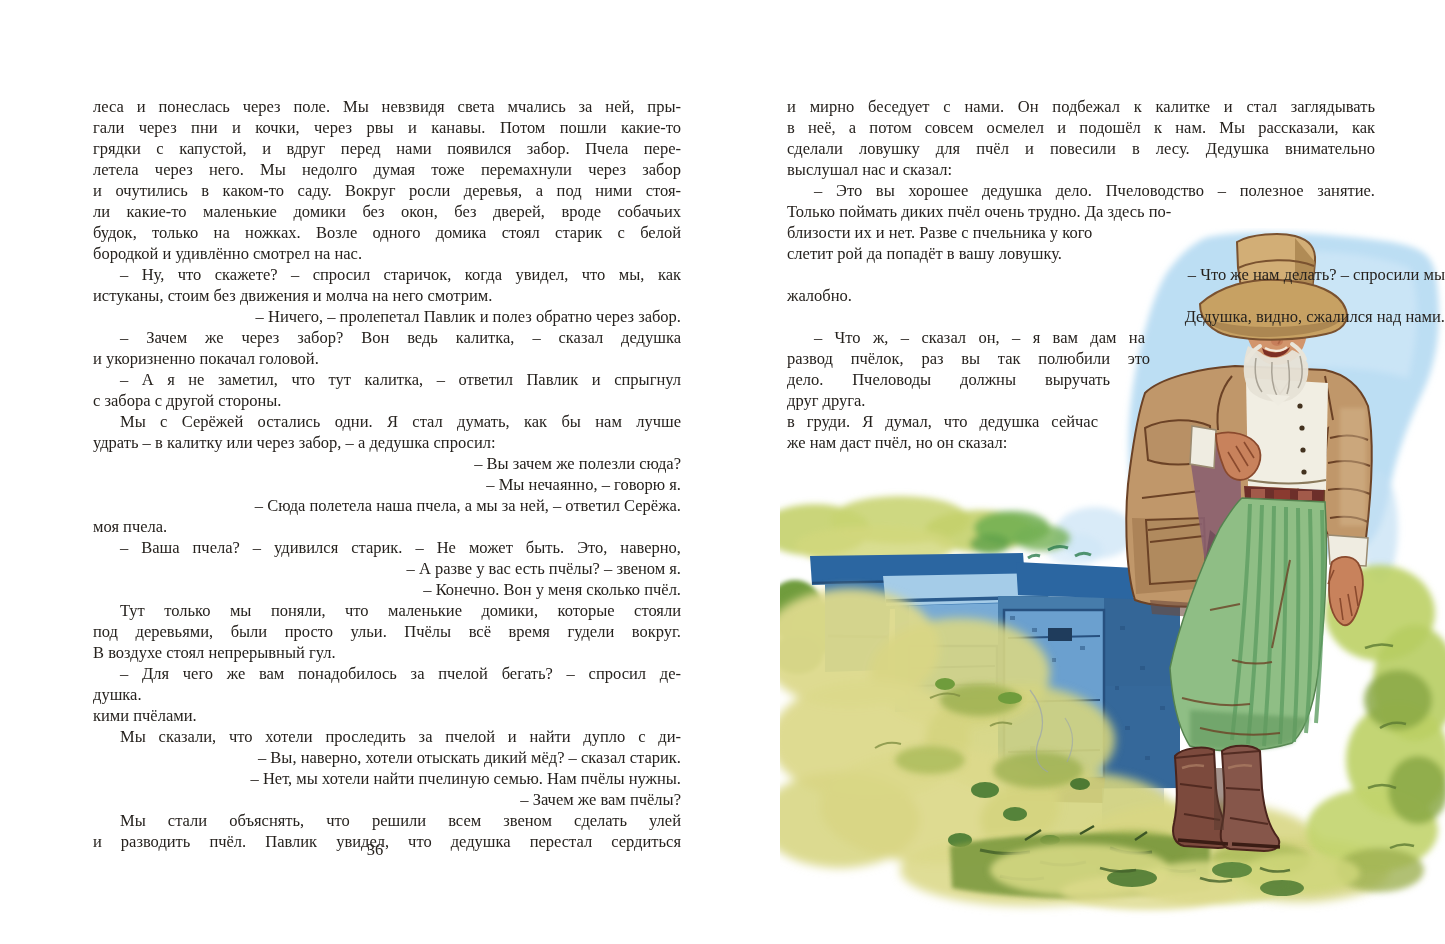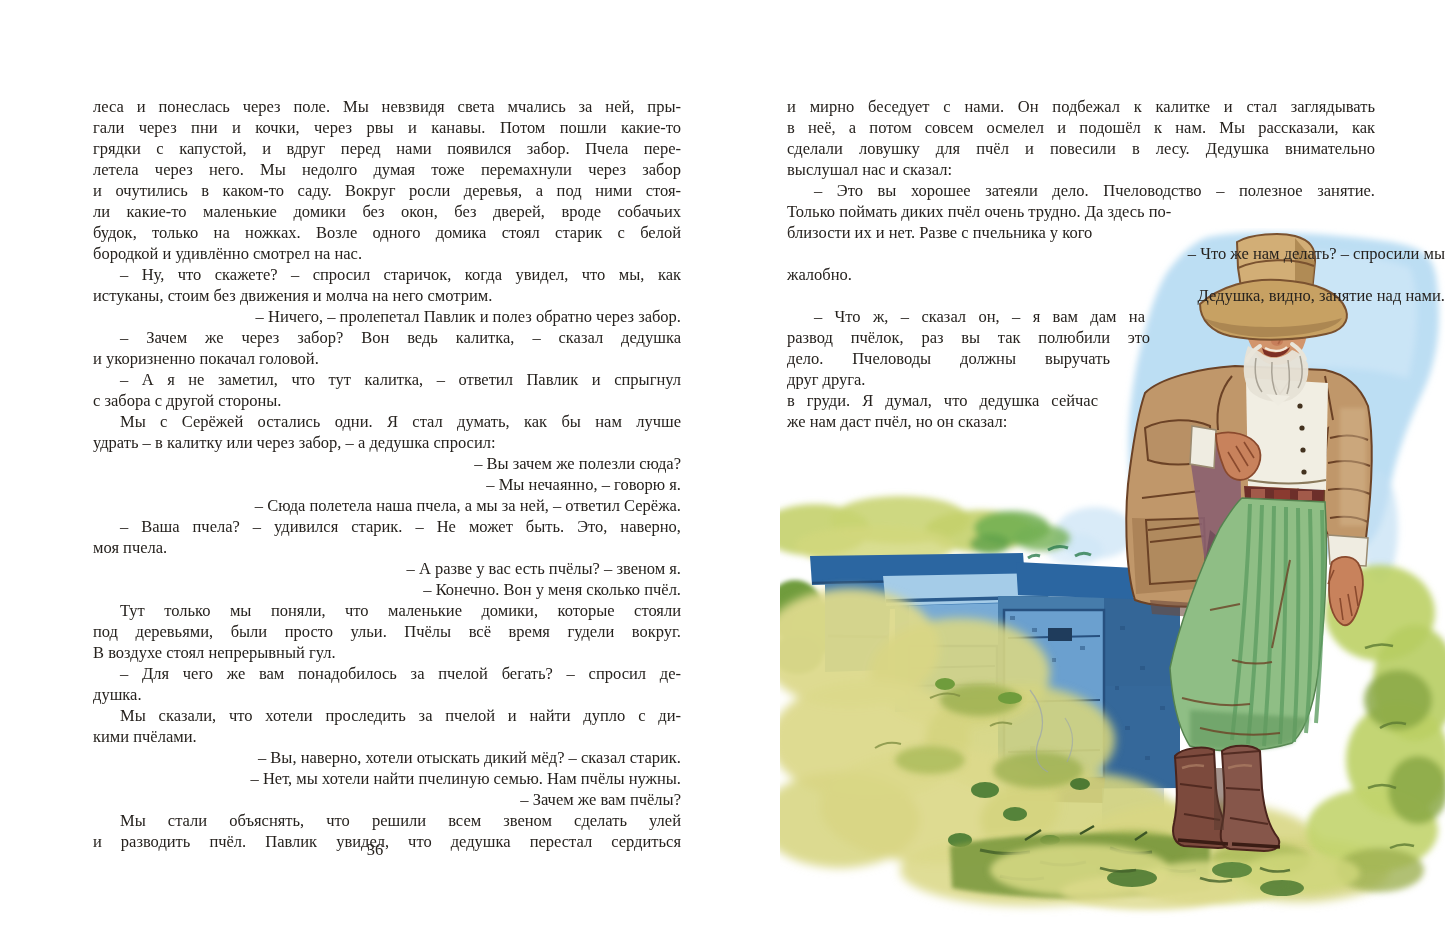--- a/index.html
+++ b/index.html
@@ -57,48 +57,49 @@
     <div class="line ind">– Ничего, – пролепетал Павлик и полез обратно через забор.</div>
     <div class="line just ind" style="width: 588px;">– Зачем же через забор? Вон ведь калитка, – сказал дедушка</div>
     <div class="line">и укоризненно покачал головой.</div>
     <div class="line just ind" style="width: 588px;">– А я не заметил, что тут калитка, – ответил Павлик и спрыгнул</div>
     <div class="line">с забора с другой стороны.</div>
     <div class="line just ind" style="width: 588px;">Мы с Серёжей остались одни. Я стал думать, как бы нам лучше</div>
     <div class="line">удрать – в калитку или через забор, – а дедушка спросил:</div>
     <div class="line ind">– Вы зачем же полезли сюда?</div>
     <div class="line ind">– Мы нечаянно, – говорю я.</div>
     <div class="line ind">– Сюда полетела наша пчела, а мы за ней, – ответил Серёжа.</div>
+    <div class="line">моя пчела.</div>
     <div class="line just ind" style="width: 588px;">– Ваша пчела? – удивился старик. – Не может быть. Это, наверно,</div>
-    <div class="line">моя пчела.</div>
     <div class="line ind">– А разве у вас есть пчёлы? – звеном я.</div>
     <div class="line ind">– Конечно. Вон у меня сколько пчёл.</div>
     <div class="line just ind" style="width: 588px;">Тут только мы поняли, что маленькие домики, которые стояли</div>
     <div class="line just" style="width: 588px;">под деревьями, были просто ульи. Пчёлы всё время гудели вокруг.</div>
     <div class="line">В воздухе стоял непрерывный гул.</div>
     <div class="line just ind" style="width: 588px;">– Для чего же вам понадобилось за пчелой бегать? – спросил де-</div>
     <div class="line">душка.</div>
+    <div class="line">кими пчёлами.</div>
     <div class="line just ind" style="width: 588px;">Мы сказали, что хотели проследить за пчелой и найти дупло с ди-</div>
-    <div class="line">кими пчёлами.</div>
     <div class="line ind">– Вы, наверно, хотели отыскать дикий мёд? – сказал старик.</div>
     <div class="line ind">– Нет, мы хотели найти пчелиную семью. Нам пчёлы нужны.</div>
     <div class="line ind">– Зачем же вам пчёлы?</div>
     <div class="line just ind" style="width: 588px;">Мы стали объяснять, что решили всем звеном сделать улей</div>
     <div class="line just" style="width: 588px;">и разводить пчёл. Павлик увидел, что дедушка перестал сердиться</div>
   </div>
 <div id="right-text" class="page-text">
     <div class="line just" style="width: 588px;">и мирно беседует с нами. Он подбежал к калитке и стал заглядывать</div>
     <div class="line just" style="width: 588px;">в неё, а потом совсем осмелел и подошёл к нам. Мы рассказали, как</div>
     <div class="line just" style="width: 588px;">сделали ловушку для пчёл и повесили в лесу. Дедушка внимательно</div>
     <div class="line">выслушал нас и сказал:</div>
-    <div class="line just ind" style="width: 588px;">– Это вы хорошее затеяли дело. Пчеловодство – полезное занятие.</div>
+    <div class="line just ind" style="width: 588px;">– Это вы хорошее дедушка дело. Пчеловодство – полезное занятие.</div>
     <div class="line">Только поймать диких пчёл очень трудно. Да здесь по-</div>
     <div class="line">близости их и нет. Разве с пчельника у кого</div>
+    <div class="line">слетит рой да попадёт в вашу ловушку.</div>
     <div class="line ind">– Что же нам делать? – спросили мы</div>
     <div class="line">жалобно.</div>
-    <div class="line ind">Дедушка, видно, занятие над нами.</div>
+    <div class="line ind">Дедушка, видно, сжалился над нами.</div>
     <div class="line just ind" style="width: 358px;">– Что ж, – сказал он, – я вам дам на</div>
     <div class="line just" style="width: 363px;">развод пчёлок, раз вы так полюбили это</div>
     <div class="line just" style="width: 323px;">дело. Пчеловоды должны выручать</div>
     <div class="line">друг друга.</div>
     <div class="line just" style="width: 311px;">в груди. Я думал, что дедушка сейчас</div>
     <div class="line">же нам даст пчёл, но он сказал:</div>
   </div>
 <div class="folio">36</div>
 
 <div id="illustration-wrap">

